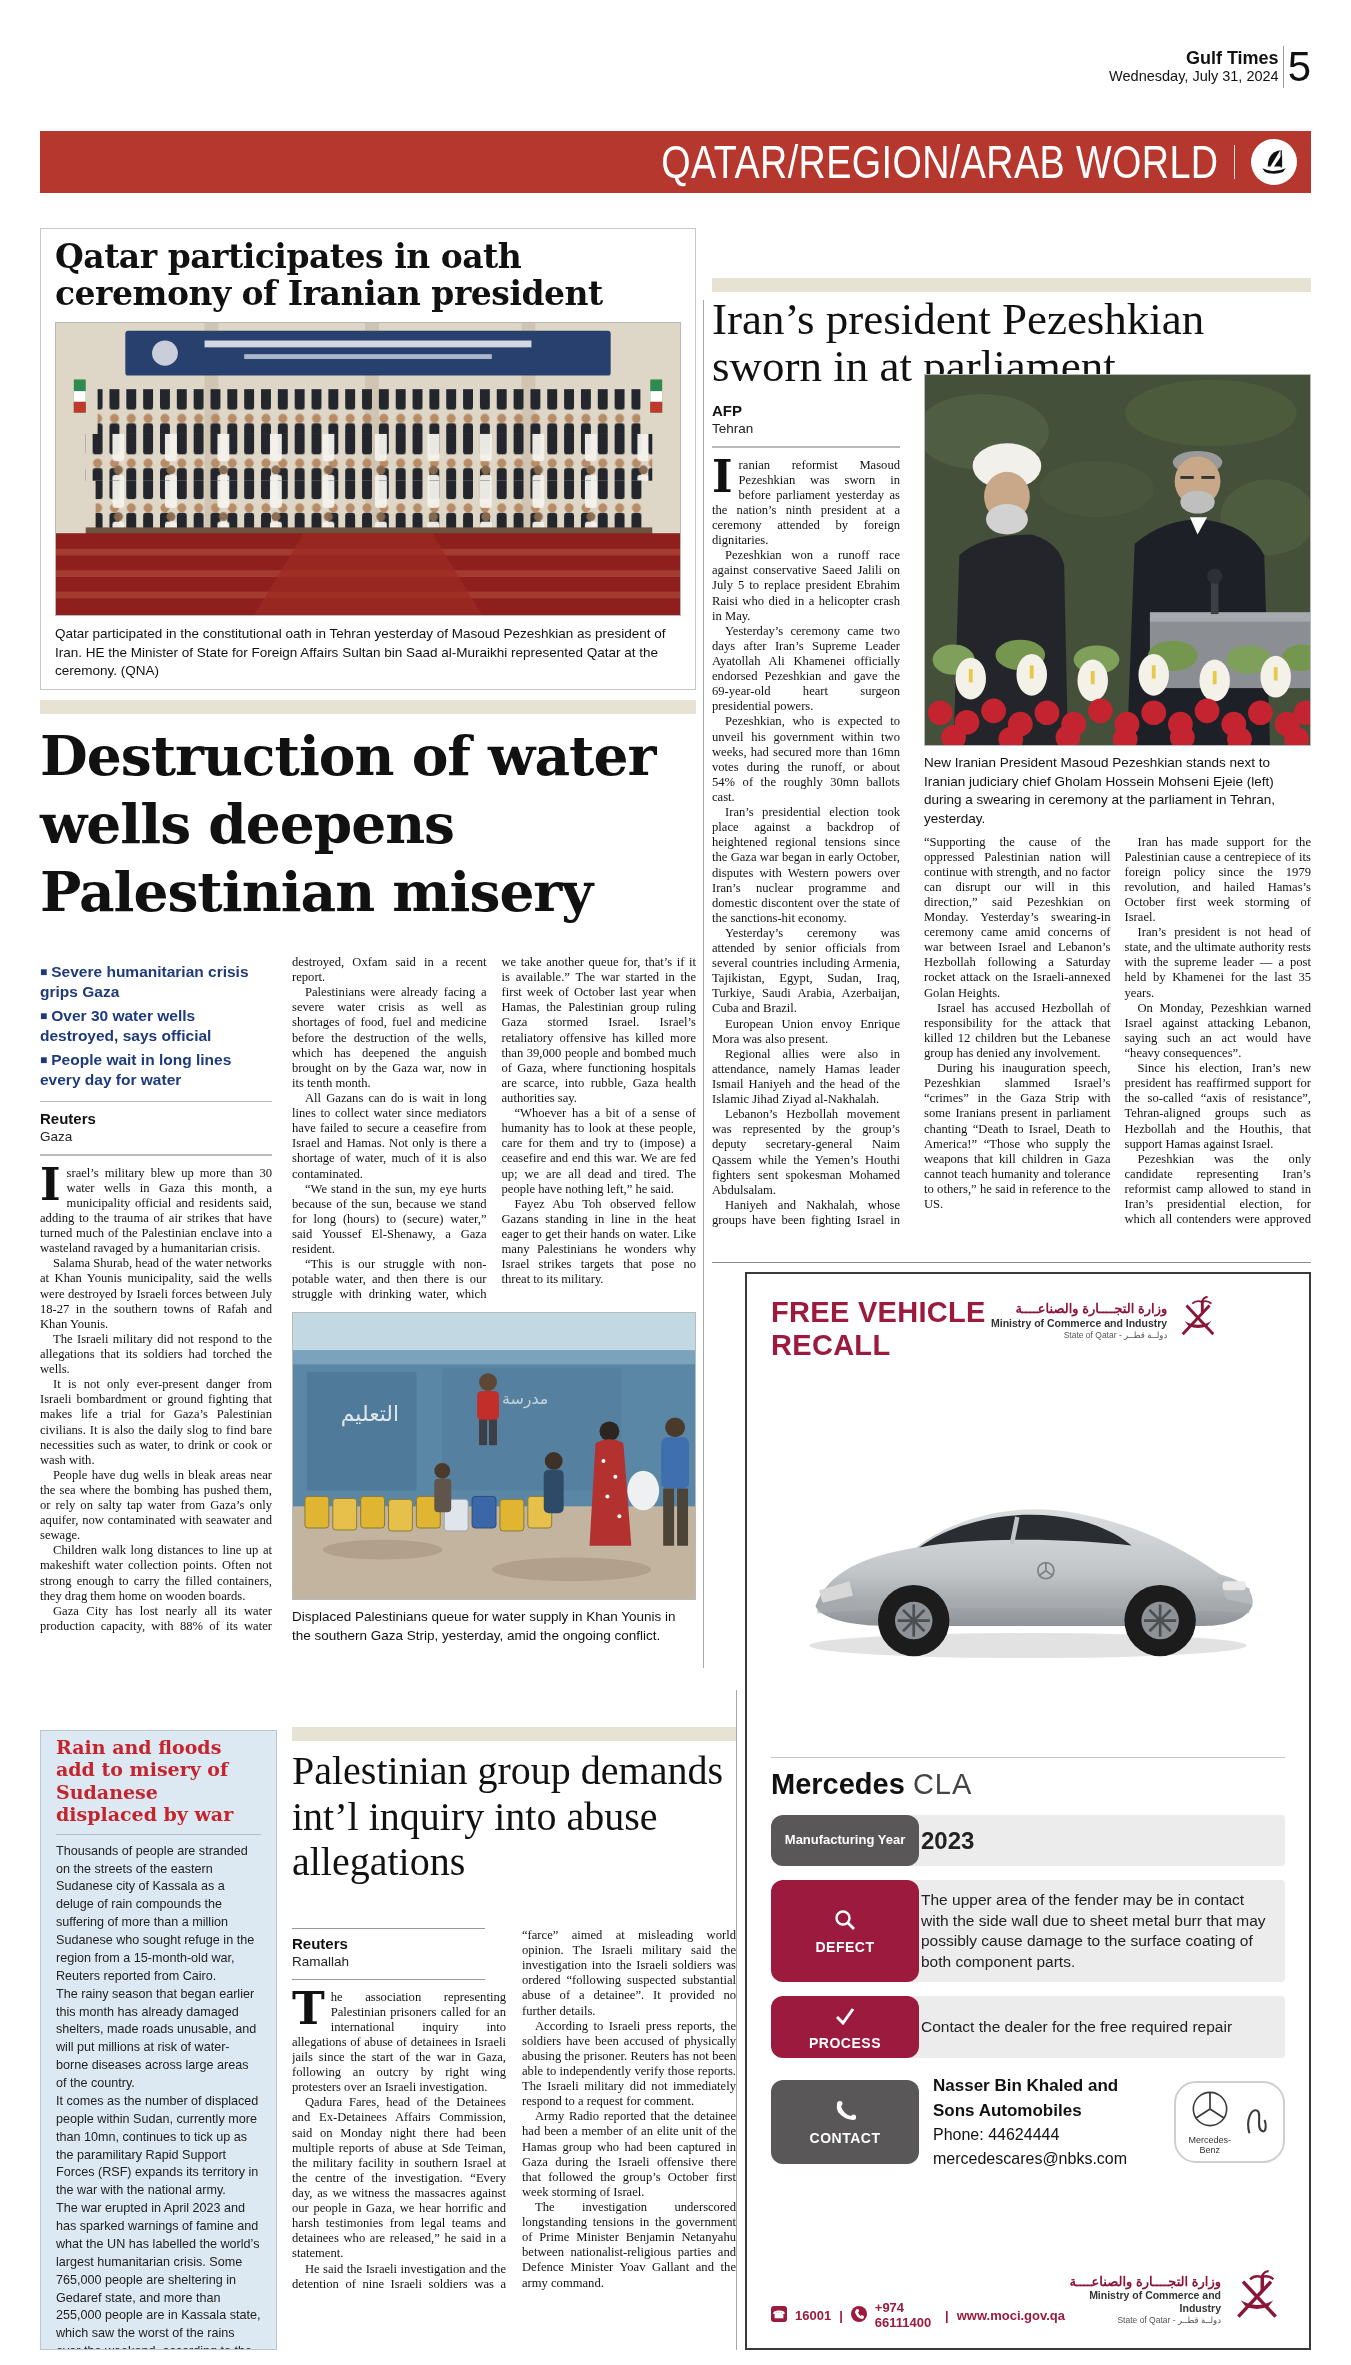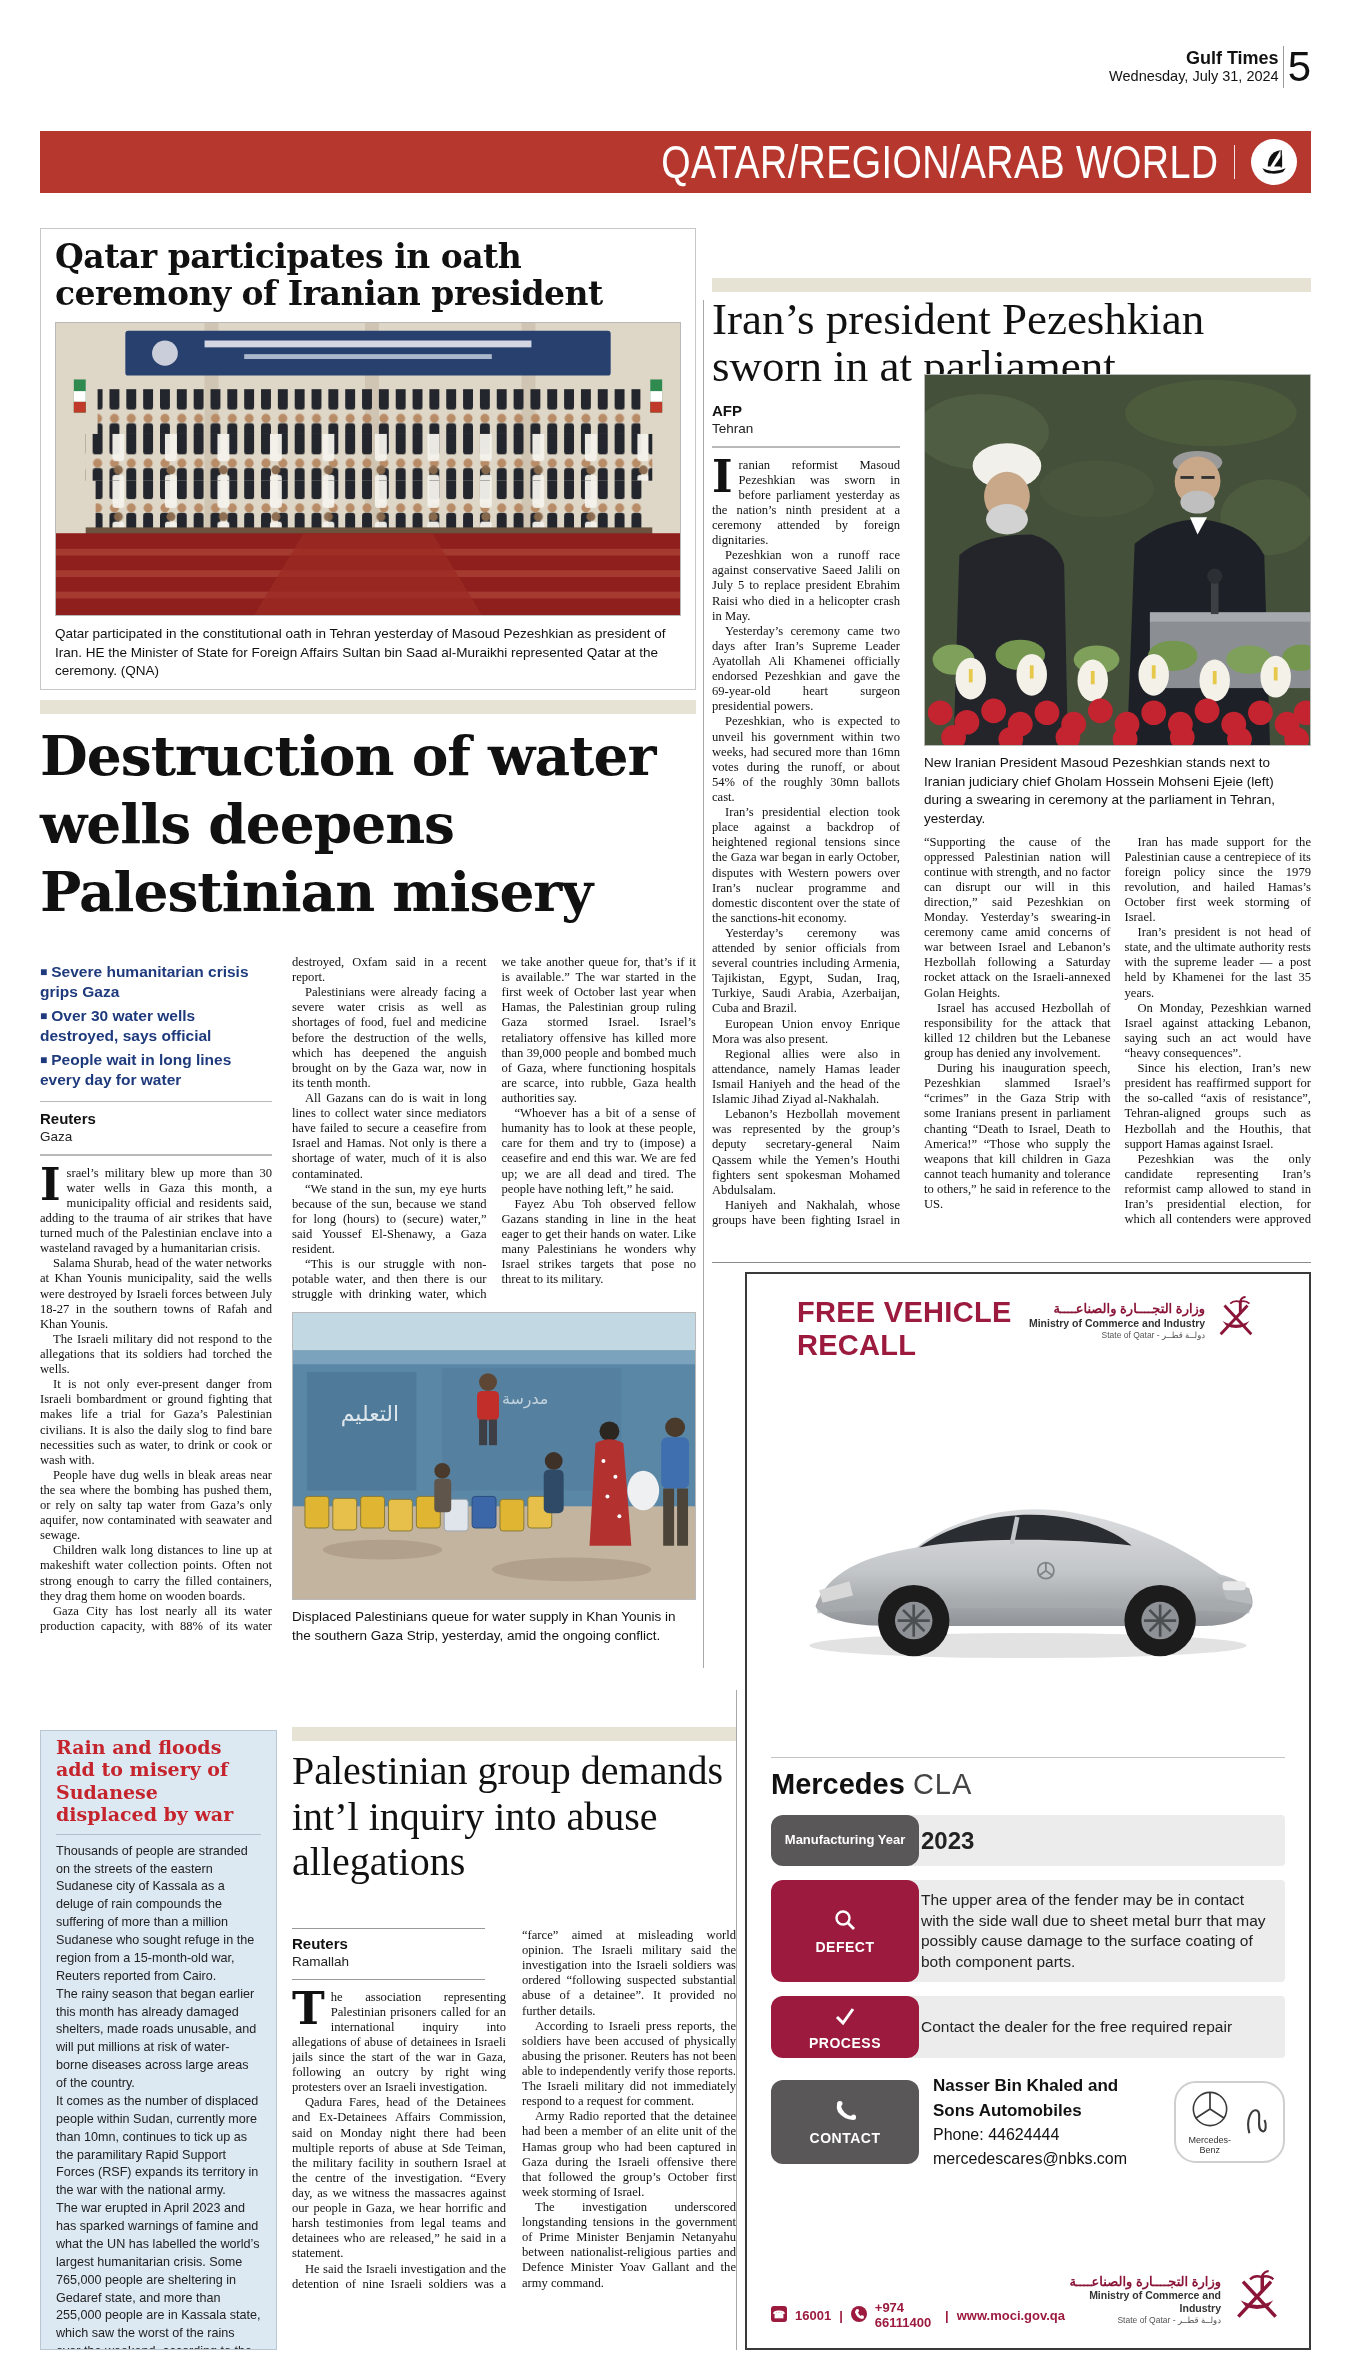--- a/index.html
+++ b/index.html
@@ -63,21 +63,21 @@
   .sudan .sbody p{margin:0;}
   
   .inq-head{position:absolute;left:292px;top:1748px;width:450px;margin:0;
             font-family:"Liberation Serif",serif;font-weight:400;font-size:40px;line-height:1.14;}
   .inq-body{position:absolute;left:292px;top:1928px;width:444px;height:422px;column-count:2;column-gap:16px;overflow:hidden;}
   .inq-byline{break-inside:avoid;border-top:1px solid #999;border-bottom:1px solid #999;
               padding:6px 0 8px;margin-bottom:10px;width:90%;}
   
   .ad{position:absolute;left:745px;top:1272px;width:566px;height:1078px;border:2px solid #3a3a3a;
       box-sizing:border-box;padding:22px 24px;background:#fff;font-family:"Liberation Sans",sans-serif;}
-  .ad-header{display:flex;justify-content:center;align-items:flex-start;gap:12px;}
+  .ad-header{display:flex;justify-content:flex-start;align-items:flex-start;}
   .ad-title{color:#9c1a3e;font-weight:bold;font-size:29px;line-height:1.15;letter-spacing:.3px;}
   .moci{display:flex;align-items:center;gap:8px;}
   .moci .mtx{text-align:right;}
   .moci .ar{color:#8a1538;font-weight:bold;font-size:13px;line-height:1.2;}
   .moci .en{color:#333;font-weight:bold;font-size:10.5px;line-height:1.25;}
   .moci .st{color:#555;font-size:8.5px;line-height:1.3;}
   .car-zone{height:392px;display:flex;align-items:center;justify-content:center;}
   .ad-div{height:1px;background:#c4c4c4;margin:2px 0 10px;}
   .model{font-size:29px;}
   .model .mb{font-weight:bold;color:#111;}

